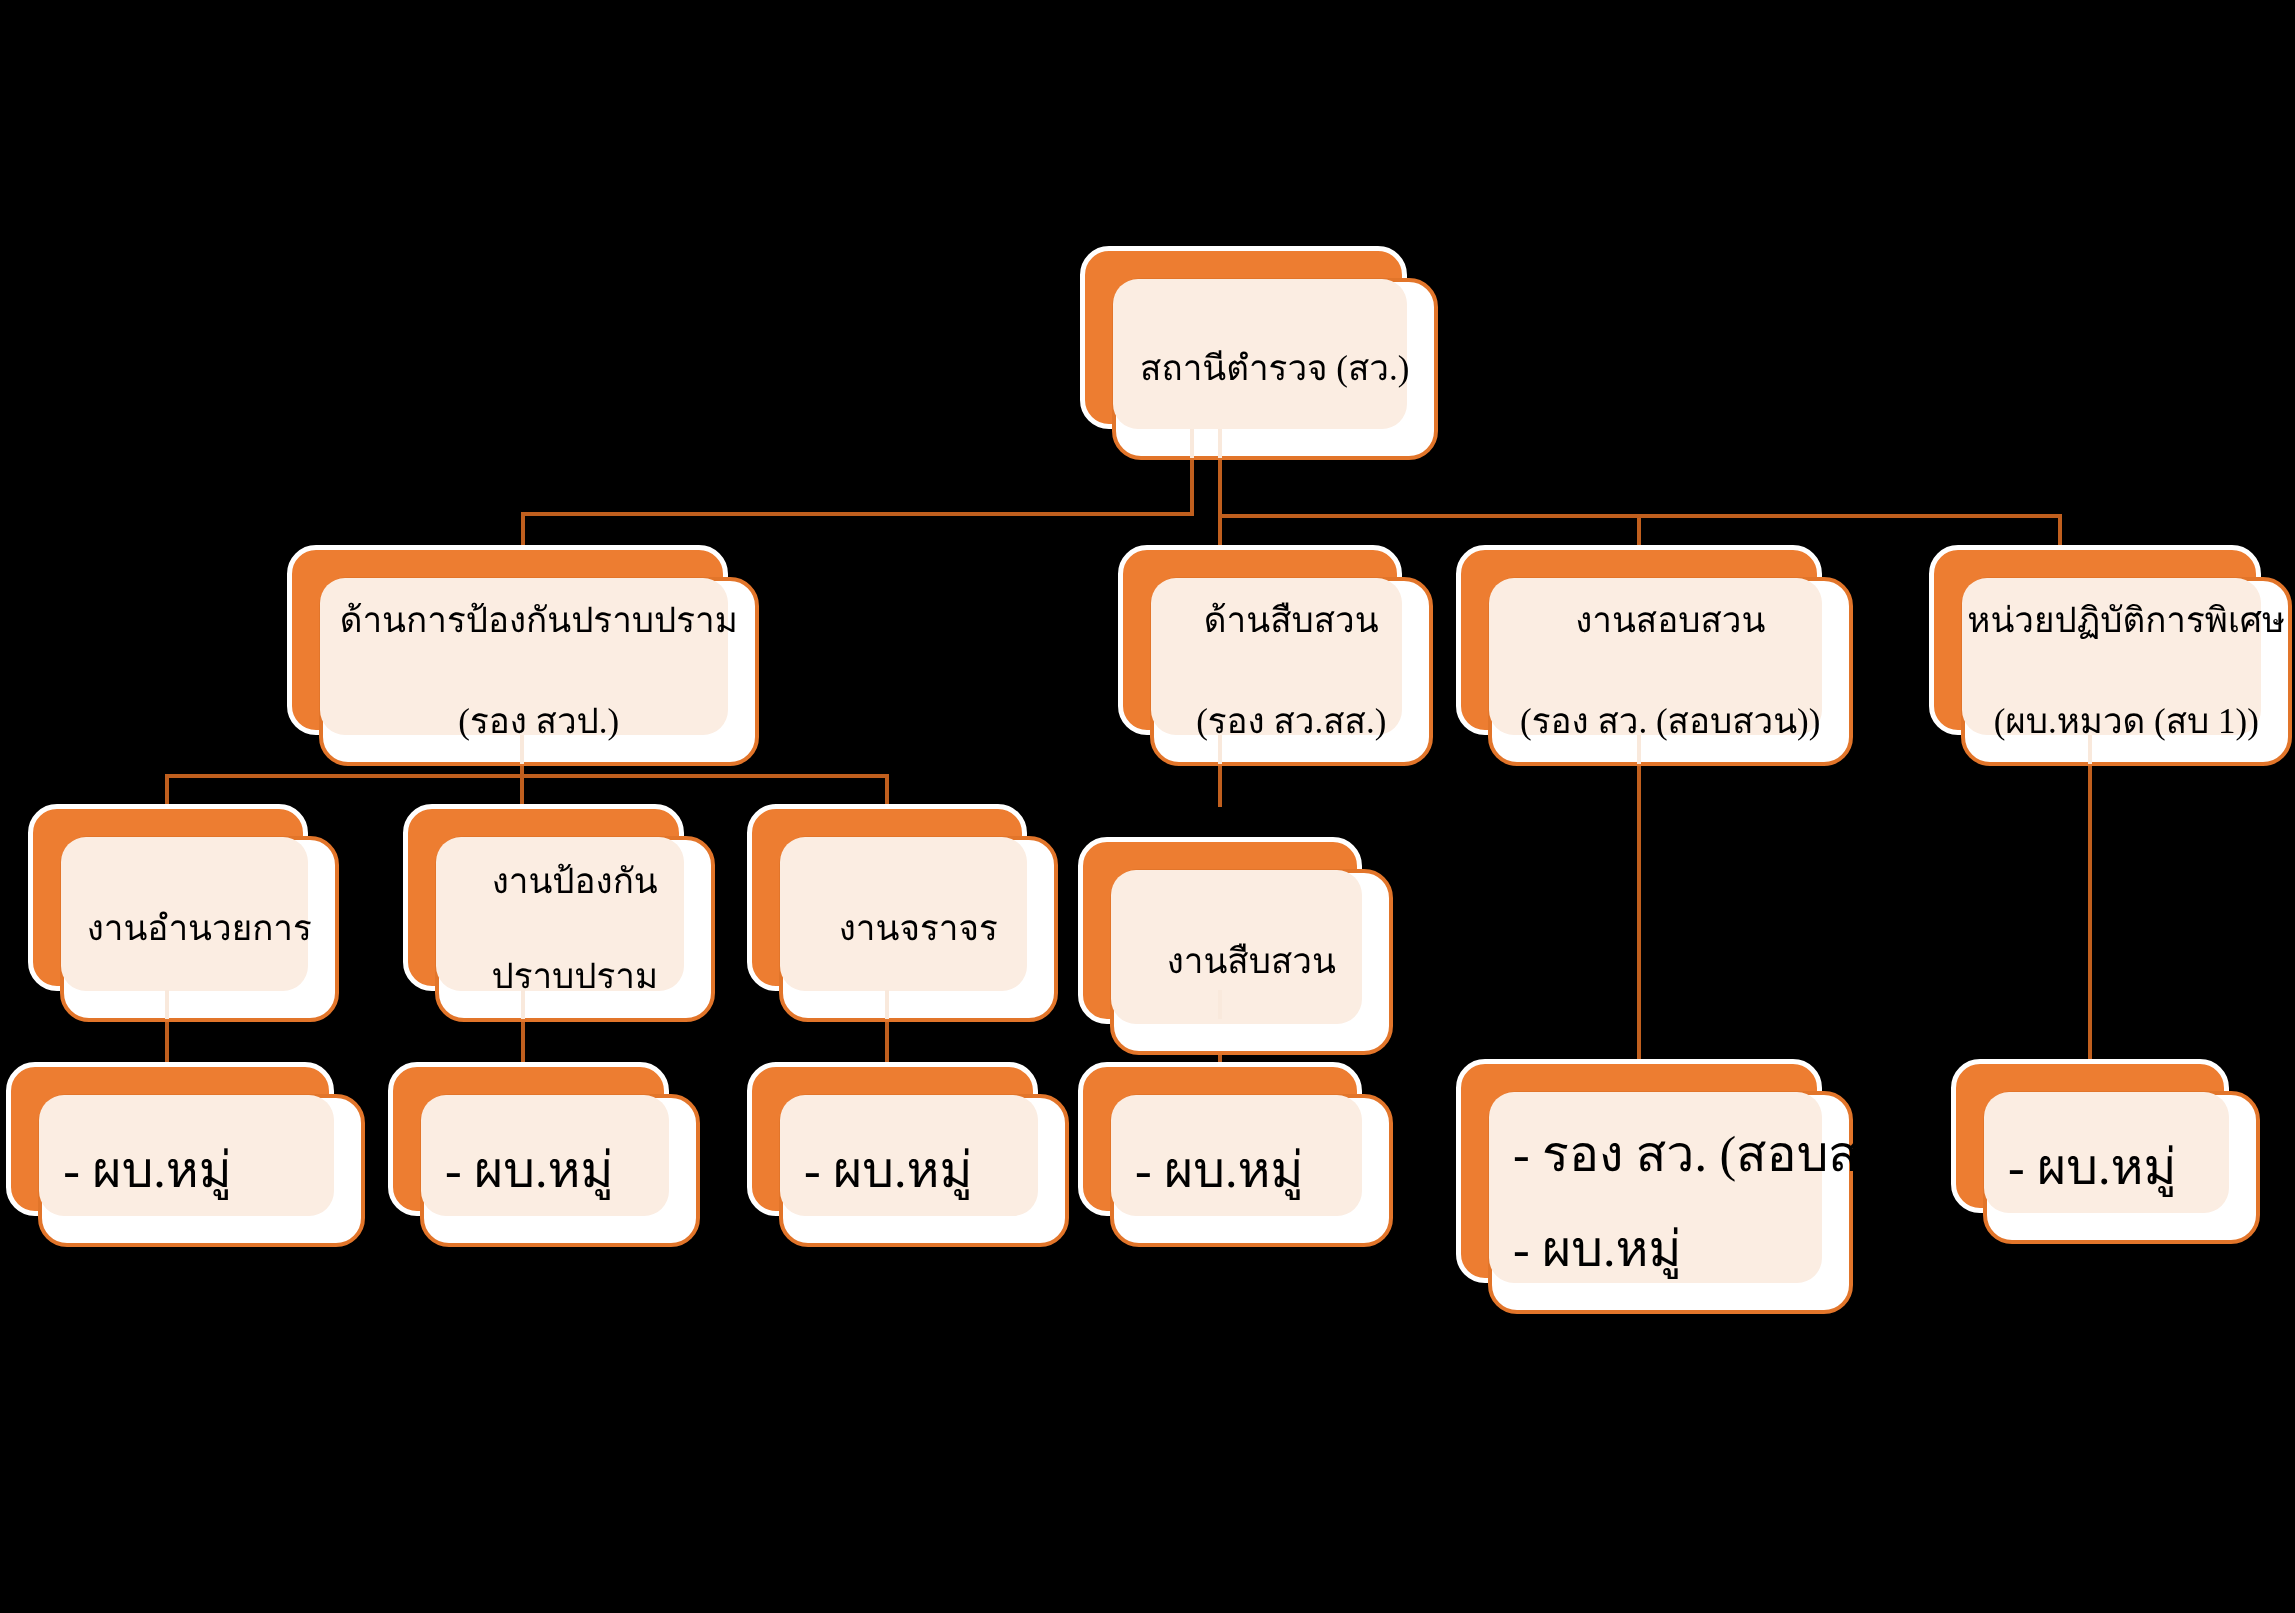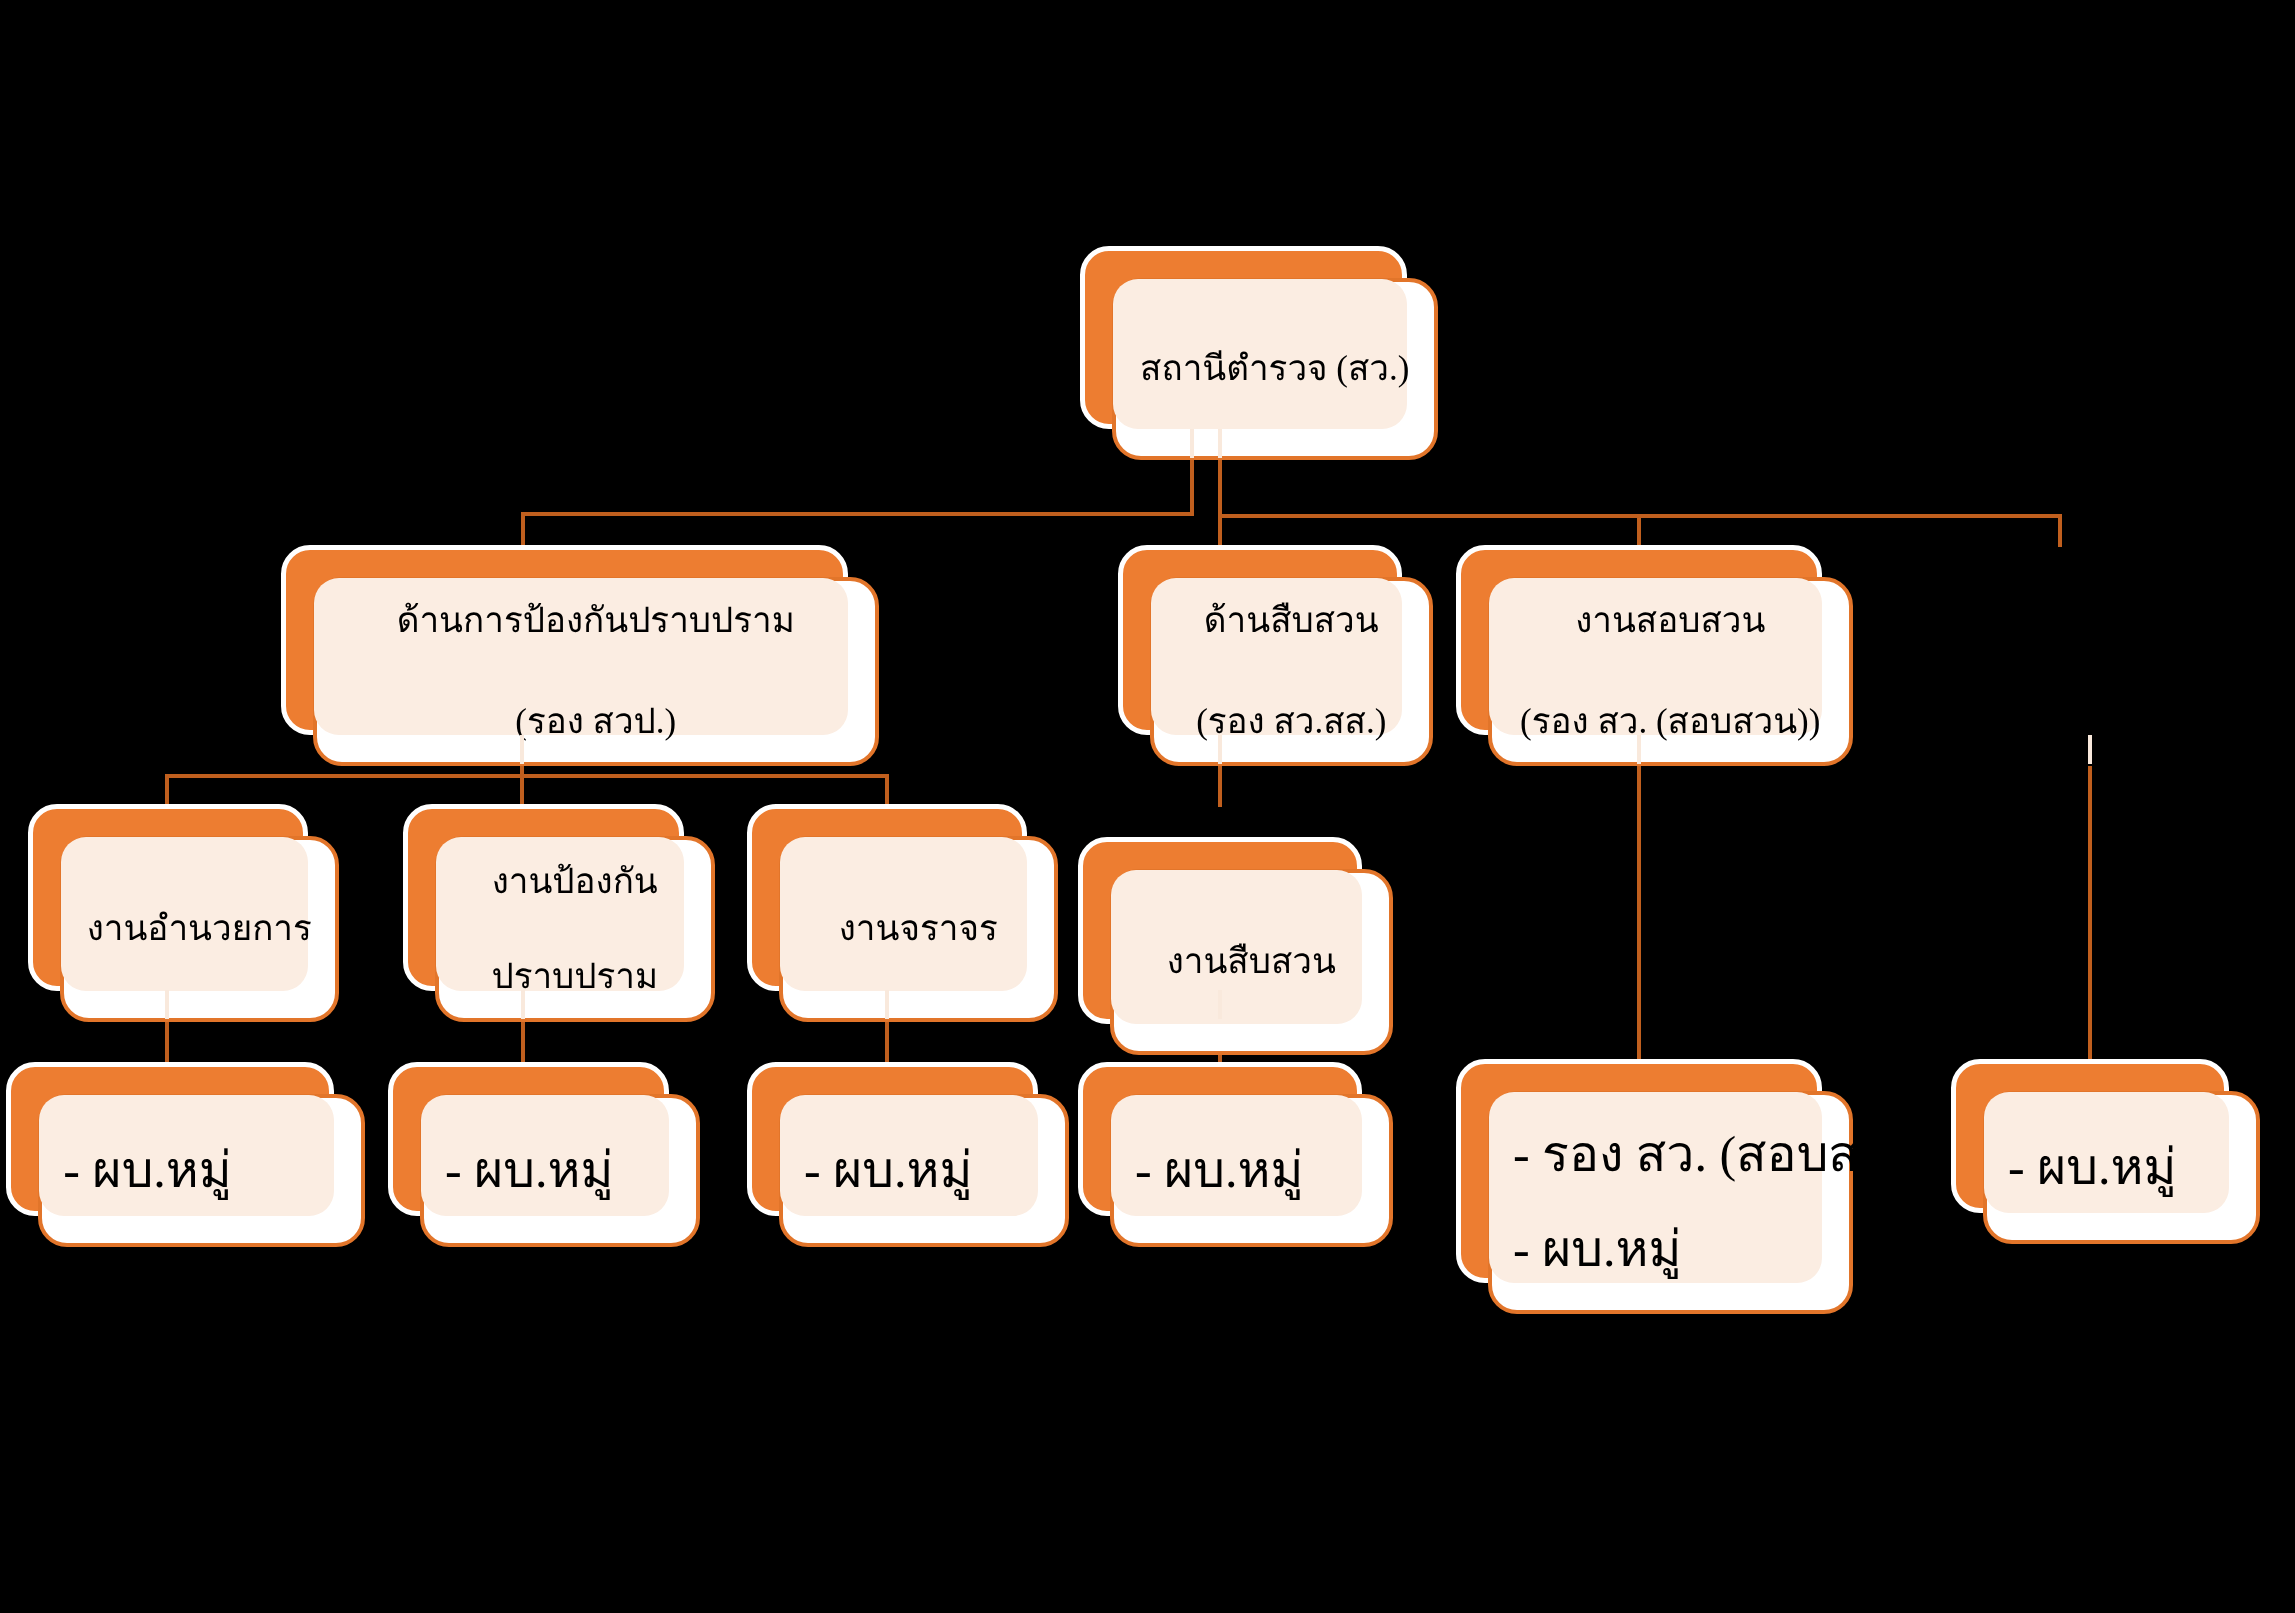--- a/index.html
+++ b/index.html
@@ -91,21 +91,21 @@
   <div class="fl" style="left:1218px;top:990px"></div>
 
   <div class="node single" style="left:1080px;top:246px;width:358px;height:214px">
     <div class="back"></div>
     <div class="front">
       <div class="cream"></div>
       <div class="txt">สถานีตำรวจ (สว.)</div>
     </div>
   </div>
 
-  <div class="node" style="left:281px;top:545px;width:598px;height:221px">
+  <div class="node" style="left:287px;top:545px;width:472px;height:221px">
     <div class="back"></div>
     <div class="front">
       <div class="cream"></div>
       <div class="txt">
         <div>ด้านการป้องกันปราบปราม</div>
         <div>(รอง สวป.)</div>
       </div>
     </div>
   </div>
 
@@ -124,20 +124,30 @@
     <div class="back"></div>
     <div class="front">
       <div class="cream"></div>
       <div class="txt">
         <div>งานสอบสวน</div>
         <div>(รอง สว. (สอบสวน))</div>
       </div>
     </div>
   </div>
 
+  <div class="node" style="left:1929px;top:545px;width:363px;height:221px">
+    <div class="back"></div>
+    <div class="front">
+      <div class="cream"></div>
+      <div class="txt">
+        <div>หน่วยปฏิบัติการพิเศษ</div>
+        <div>(ผบ.หมวด (สบ 1))</div>
+      </div>
+    </div>
+  </div>
 
   <div class="node single" style="left:28px;top:804px;width:311px;height:218px">
     <div class="back"></div>
     <div class="front">
       <div class="cream"></div>
       <div class="txt">งานอำนวยการ</div>
     </div>
   </div>
 
   <div class="node" style="left:403px;top:804px;width:312px;height:218px">

